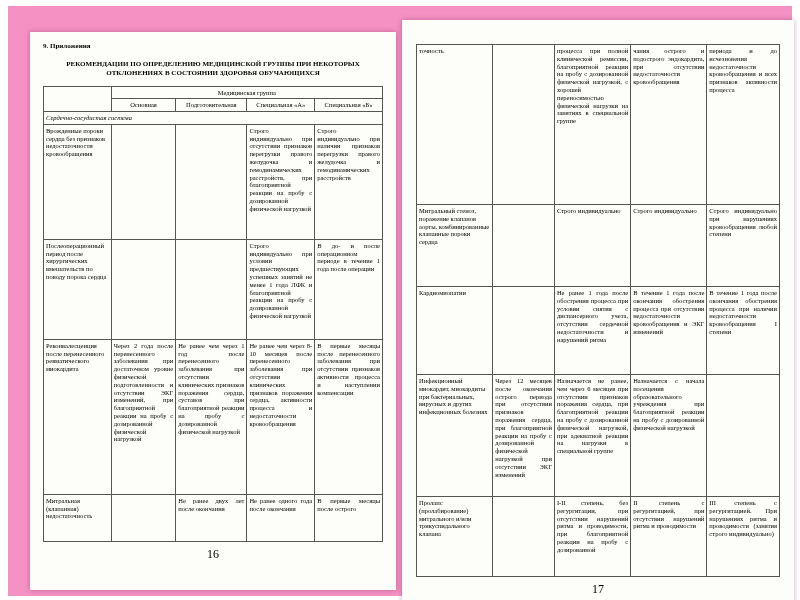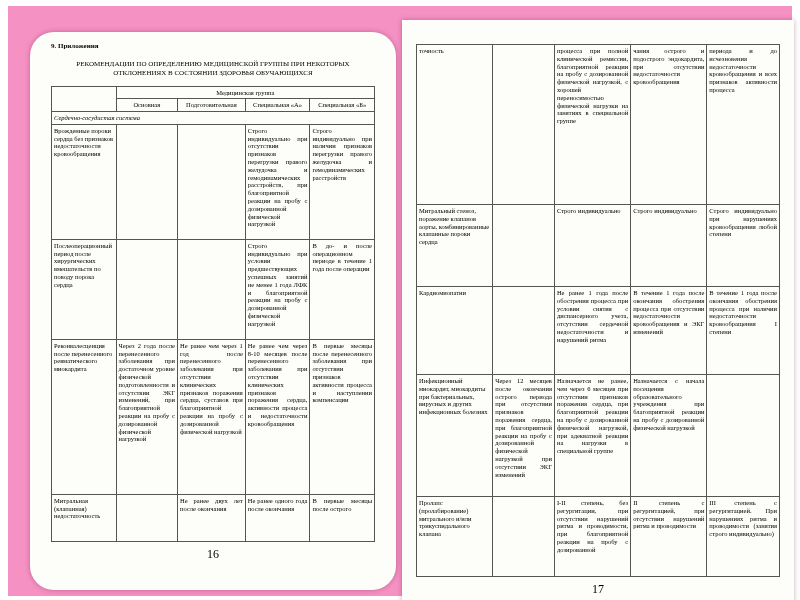--- a/index.html
+++ b/index.html
@@ -1,25 +1,25 @@
 <!DOCTYPE html>
 <html lang="ru"><head>
 <meta charset="utf-8">
 <style>
   * { margin:0; padding:0; box-sizing:border-box; }
   html,body { width:800px; height:600px; overflow:hidden; }
   body { background:#ffffff; font-family:"Liberation Serif", serif; position:relative; }
   .slide { position:absolute; left:8px; top:6px; width:784px; height:590px; background:#f591c3; }
   .page { position:absolute; background:#fdfdfa; box-shadow:0 0 5px rgba(90,20,60,.35); }
-  .page-left  { left:22px;  top:26px; width:366px; height:558px; padding:10px 21px;border-radius:24px; }
+  .page-left  { left:22px;  top:26px; width:366px; height:558px; padding:10px 13px; }
   .page-right { left:394px; top:14px;  width:392px; height:592px; padding:10px 14px; }
 
   .sec-head { font-size:7px; font-weight:bold; }
   .annex    { font-size:7px; text-align:right; margin-top:6px; }
-  .doc-title{ font-size:7px; font-weight:normal; text-align:center; margin:10px auto 8px auto; max-width:300px; line-height:1.25; }
+  .doc-title{ font-size:7px; font-weight:bold; text-align:center; margin:10px auto 8px auto; max-width:300px; line-height:1.25; }
 
   .clip { overflow:hidden; border-bottom:1px solid #555; }
   .clip-left  { height:456px; }
   .clip-right { height:533px; margin-top:14px; }
 
   table { border-collapse:collapse; width:100%; table-layout:fixed; }
   td { border:1px solid #555; font-size:6.5px; line-height:1.2; padding:2px 2px 2px 2px;
        vertical-align:top; text-align:justify; word-wrap:break-word; }
   td.hd { text-align:center; vertical-align:middle; font-size:6.5px; }
   td.section { font-style:italic; text-align:left; }

